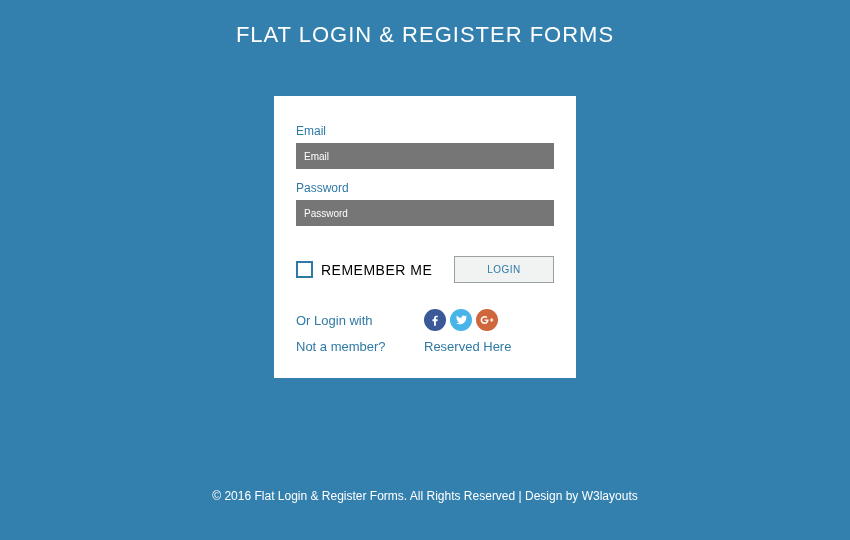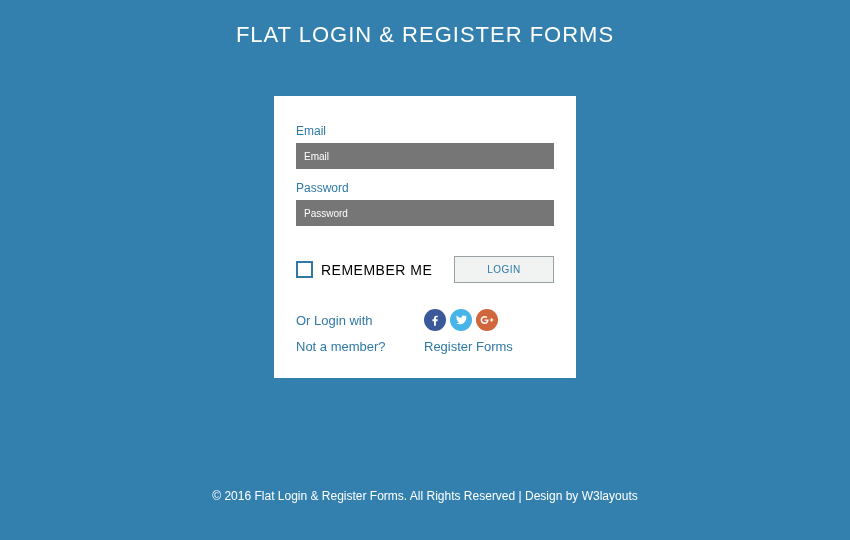--- a/index.html
+++ b/index.html
@@ -63,20 +63,20 @@
         <span class="sicon gp">
           <svg viewBox="0 0 24 24">
               <path d="M8 11v2.4h4c-.2 1-1.2 3-4 3-2.4 0-4.3-2-4.3-4.4S5.6 7.6 8 7.6c1.4 0 2.3.6 2.8 1.1l1.9-1.8C11.5 5.7 9.9 5 8 5 4.1 5 1 8.1 1 12s3.1 7 7 7c4 0 6.7-2.8 6.7-6.8 0-.5 0-.8-.1-1.2H8zM21 11V9h-2v2h-2v2h2v2h2v-2h2v-2h-2z"></path>
             </svg>
         </span>
       </div>
     </div>
 
     <div class="reg-row">
       <span class="not-member">Not a member?</span>
-      <span class="reg-link">Register Forms</span>
+      <span class="reg-link">Reserved Here</span>
     </div>
   </div>
 </div>
 
 <div class="footer">
   <span>© 2016 Flat Login &amp; Register Forms. All Rights Reserved | Design by </span><span class="w3">W3layouts</span>
 </div>
 
 </body></html>

